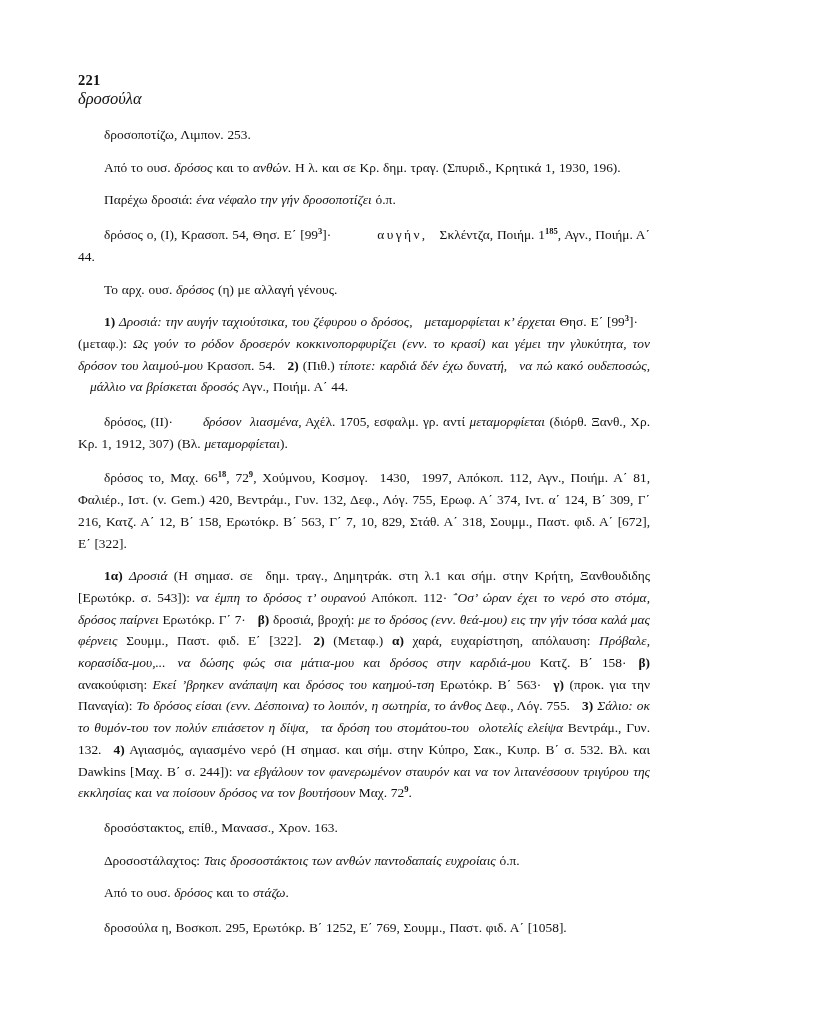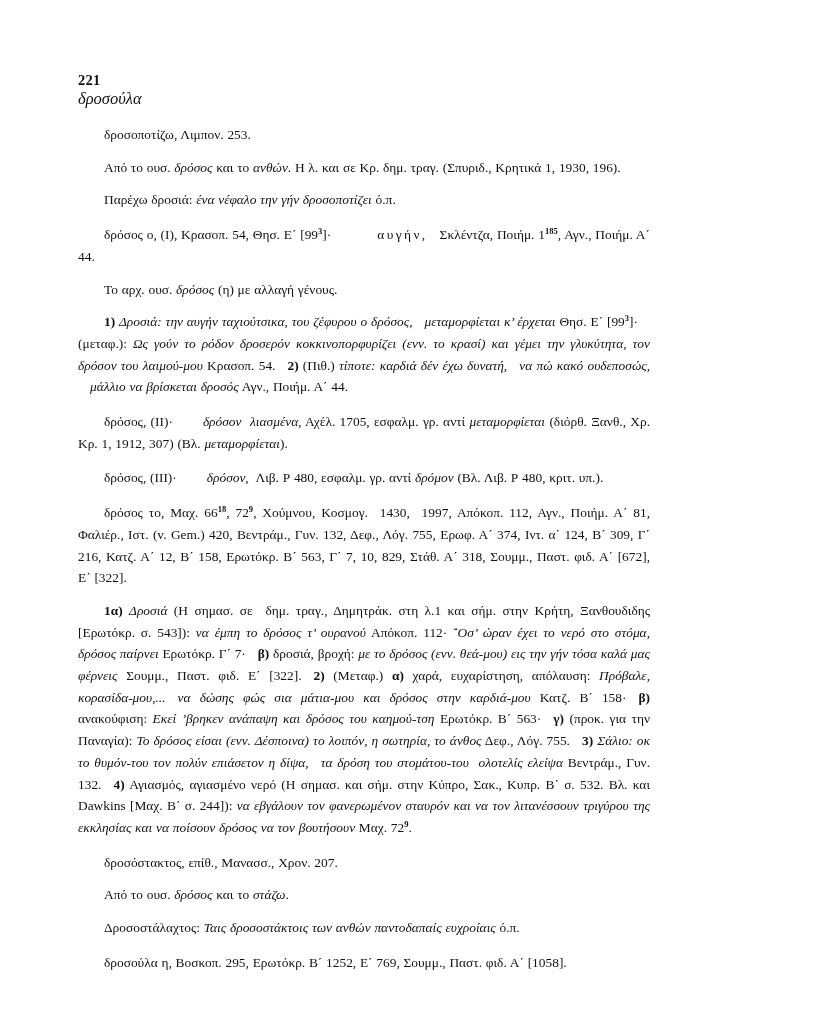--- a/index.html
+++ b/index.html
@@ -125,42 +125,36 @@
       <p class="para tight"><span class="bn">1)</span> <span class="it">Δροσιά: την αυγήν ταχιούτσικα, του ζέφυρου ο δρόσος,</span><span class="gap"></span><span class="it">μεταμορφίεται κ’ έρχεται</span> Θησ. Ε΄ [99<sup>3</sup>]·<span class="gap"></span>(μεταφ.): <span class="it">Ως γούν το ρόδον δροσερόν κοκκινοπορφυρίζει (ενν. το κρασί) και γέμει την γλυκύτητα, τον δρόσον του λαιμού-μου</span> Κρασοπ. 54.<span class="gap"></span><span class="bn">2)</span> (Πιθ.) <span class="it">τίποτε: καρδιά δέν έχω δυνατή,</span><span class="gap"></span><span class="it">να πώ κακό ουδεποσώς,</span><span class="gap"></span><span class="it">μάλλιο να βρίσκεται δροσός</span> Αγν., Ποιήμ. Α΄ 44.</p>
     </div>
 
     <div class="entry">
       <p class="para tight">
         <span class="lemma">δρόσος,</span>
         <span>(ΙΙ)·</span><span class="gap-lg"></span><span class="it">δρόσον&nbsp; λιασμένα</span>, Αχέλ. 1705, εσφαλμ. γρ. αντί <span class="it">μεταμορφίεται</span> (διόρθ. Ξανθ., Χρ. Κρ. 1, 1912, 307) (Βλ. <span class="it">μεταμορφίεται</span>).
       </p>
     </div>
 
-    <div class="entry">
-      <p class="para tight">
-        <span class="lemma">δρόσος,</span>
-        <span>(ΙΙΙ)·</span><span class="gap-lg"></span><span class="it">δρόσον,</span>&nbsp; Λιβ. Ρ 480, εσφαλμ. γρ. αντί <span class="it">δρόμον</span> (Βλ. Λιβ. Ρ 480, κριτ. υπ.).
-      </p>
-    </div>
 
     <div class="entry">
       <p class="para tight">
         <span class="lemma">δρόσος</span>
         <span>το, Μαχ. 66<sup>18</sup>, 72<sup>9</sup>, Χούμνου, Κοσμογ.&nbsp; 1430,&nbsp; 1997, Απόκοπ. 112, Αγν., Ποιήμ. Α΄ 81, Φαλιέρ., Ιστ. (v. Gem.) 420, Βεντράμ., Γυν.&nbsp;132, Δεφ., Λόγ. 755, Ερωφ. Α΄ 374, Ιντ. α΄ 124, Β΄ 309, Γ΄ 216, Κατζ. Α΄ 12, Β΄ 158, Ερωτόκρ. Β΄ 563, Γ΄ 7, 10, 829, Στάθ. Α΄ 318, Σουμμ., Παστ. φιδ. Α΄ [672], Ε΄ [322].</span>
       </p>
       <p class="para tight"><span class="bn">1α)</span> <span class="it">Δροσιά</span> (Η σημασ. σε&nbsp; δημ. τραγ., Δημητράκ. στη λ.1 και σήμ. στην Κρήτη, Ξανθουδιδης [Ερωτόκρ. σ. 543]): <span class="it">να έμπη το δρόσος τ’ ουρανού</span> Απόκοπ. 112· <span class="it">΅Οσ’ ώραν έχει το νερό στο στόμα, δρόσος παίρνει</span> Ερωτόκρ. Γ΄ 7·<span class="gap"></span><span class="bn">β)</span> δροσιά, βροχή: <span class="it">με το δρόσος (ενν. θεά-μου) εις την γήν τόσα καλά μας φέρνεις</span> Σουμμ., Παστ. φιδ. Ε΄ [322].<span class="gap"></span><span class="bn">2)</span> (Μεταφ.) <span class="bn">α)</span> χαρά, ευχαρίστηση, απόλαυση: <span class="it">Πρόβαλε, κορασίδα-μου,...</span><span class="gap"></span><span class="it">να δώσης φώς σια μάτια-μου και δρόσος στην καρδιά-μου</span> Κατζ. Β΄ 158·<span class="gap"></span><span class="bn">β)</span> ανακούφιση: <span class="it">Εκεί ’βρηκεν ανάπαψη και δρόσος του καημού-τση</span> Ερωτόκρ. Β΄ 563·<span class="gap"></span><span class="bn">γ)</span> (προκ. για την Παναγία): <span class="it">Το δρόσος είσαι (ενν. Δέσποινα) το λοιπόν, η σωτηρία, το άνθος</span> Δεφ., Λόγ. 755.<span class="gap"></span><span class="bn">3)</span> <span class="it">Σάλιο: οκ το θυμόν-του τον πολύν επιάσετον η δίψα,</span><span class="gap"></span><span class="it">τα δρόση του στομάτου-του&nbsp; ολοτελίς ελείψα</span> Βεντράμ., Γυν. 132.<span class="gap"></span><span class="bn">4)</span> Αγιασμός, αγιασμένο νερό (Η σημασ. και σήμ. στην Κύπρο, Σακ., Κυπρ. Β΄ σ. 532. Βλ. και Dawkins [Μαχ. Β΄ σ. 244]): <span class="it">να εβγάλουν τον φανερωμένον σταυρόν και να τον λιτανέσσουν τριγύρου της εκκλησίας και να ποίσουν δρόσος να τον βουτήσουν</span> Μαχ. 72<sup>9</sup>.</p>
     </div>
 
     <div class="entry">
       <p class="para tight">
         <span class="lemma">δροσόστακτος,</span>
-        <span>επίθ., Μανασσ., Χρον. 207.</span>
+        <span>επίθ., Μανασσ., Χρον. 163.</span>
       </p>
+      <p class="para tight">Δροσοστάλαχτος: <span class="it">Ταις δροσοστάκτοις των ανθών παντοδαπαίς ευχροίαις</span> ό.π.</p>
       <p class="para tight">Από το ουσ. <span class="it">δρόσος</span> και το <span class="it">στάζω</span>.</p>
-      <p class="para tight">Δροσοστάλαχτος: <span class="it">Ταις δροσοστάκτοις των ανθών παντοδαπαίς ευχροίαις</span> ό.π.</p>
     </div>
 
     <div class="entry">
       <p class="para tight">
         <span class="lemma">δροσούλα</span>
         <span>η, Βοσκοπ. 295, Ερωτόκρ. Β΄ 1252, Ε΄ 769,  Σουμμ.,  Παστ.  φιδ. Α΄ [1058].</span>
       </p>
 
     </div>
 

